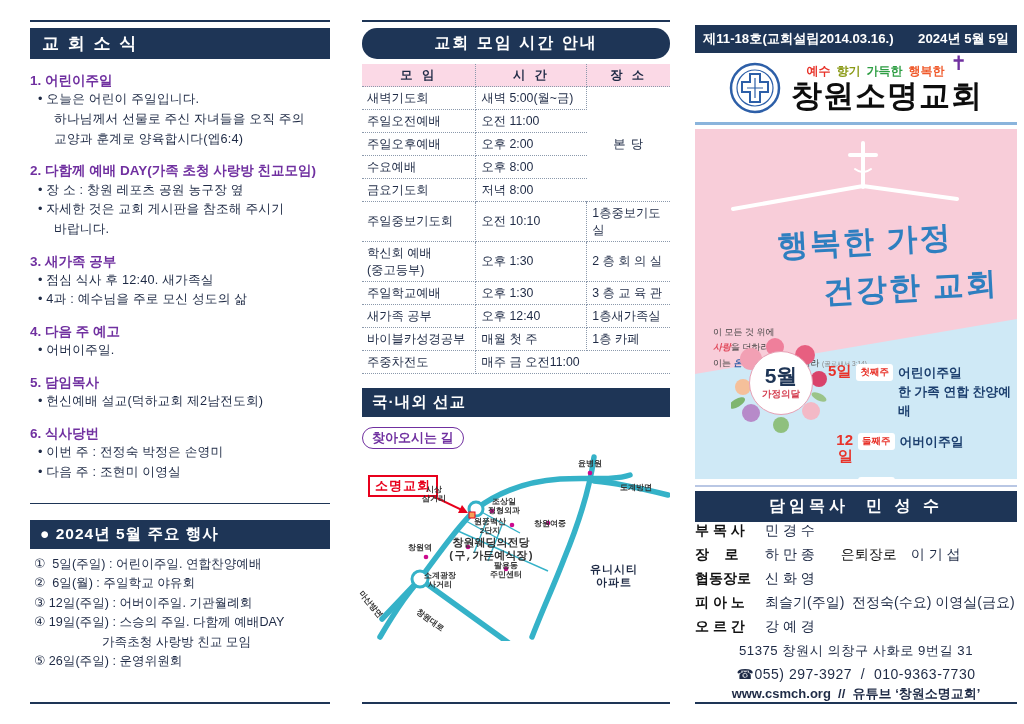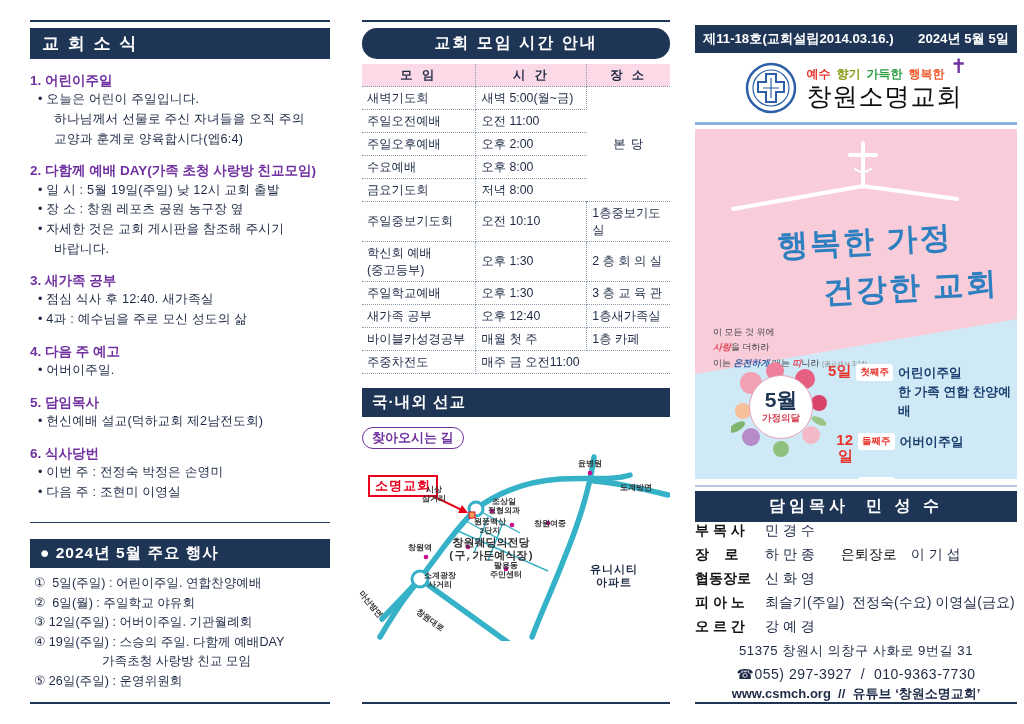--- a/index.html
+++ b/index.html
@@ -60,31 +60,31 @@
   .church-tag{position:absolute;left:6px;top:22px;color:#e8001c;border:2px solid #e8001c;
     font-weight:bold;font-size:13px;padding:0 5px;background:#fff;letter-spacing:1px;}
 
   
   .topbar{background:#1e3556;color:#fff;font-size:13.2px;font-weight:bold;
     padding:5px 8px;margin-top:5px;display:flex;justify-content:space-between;}
   .logo-row{display:flex;align-items:center;justify-content:center;gap:10px;padding:9px 0 5px;}
   .tagline{font-size:12px;font-weight:bold;display:flex;gap:6px;align-items:flex-start;justify-content:center;}
   .tg0{color:#e8332a;} .tg1{color:#8a9a16;} .tg2{color:#2f9e44;} .tg3{color:#f0592a;}
   .tg-cross{color:#7030a0;font-size:20px;font-weight:bold;line-height:0;}
-  .church-name{font-size:25px;font-weight:400;color:#0d0d0d;letter-spacing:1px;line-height:1.05;}
+  .church-name{font-size:31px;font-weight:700;color:#0d0d0d;letter-spacing:1px;line-height:1.05;}
   .blue-rule{border-top:3px solid #8ab4dc;margin-top:3px;}
   .poster{position:relative;width:322px;height:350px;background:#f8cdd9;overflow:hidden;margin-top:4px;}
   .cal{position:absolute;color:#2e7fc0;font-weight:bold;font-size:31px;letter-spacing:2px;transform:rotate(-3deg);}
   .cal1{left:82px;top:92px;}
   .cal2{left:128px;top:138px;}
   .verse{position:absolute;left:18px;top:196px;font-size:9px;color:#444;line-height:1.7;}
   .verse .vr{color:#e0485a;font-style:italic;font-weight:bold;}
   .verse .vb{color:#2e5fa8;font-style:italic;font-weight:bold;}
   .verse .vtiny{font-size:6.5px;color:#888;}
-  .badge{position:absolute;left:36px;top:232px;width:96px;height:96px;}
+  .badge{position:absolute;left:36px;top:208px;width:96px;height:96px;}
   .badge-circle{position:absolute;left:18px;top:14px;width:62px;height:62px;border-radius:50%;
     background:#fff;border:1px solid #e8a0b4;display:flex;flex-direction:column;
     align-items:center;justify-content:center;}
   .badge-month{color:#1e3556;font-size:21px;font-weight:bold;line-height:1;}
   .badge-label{color:#d43d4f;font-size:9.5px;font-weight:bold;margin-top:2px;}
   .sched{position:absolute;left:128px;top:234px;}
   .srow{display:flex;align-items:flex-start;margin-bottom:11px;}
   .sday{color:#e8332a;font-weight:bold;font-size:15px;width:30px;text-align:right;line-height:1.1;}
   .sweek{background:#fff;color:#e8332a;font-weight:bold;font-size:9.5px;border-radius:3px;
     padding:2px 4px;margin:1px 5px 0 5px;white-space:nowrap;}
@@ -111,21 +111,20 @@
 
   <div class="sec">
     <div class="sec-title pre">1. 어린이주일</div>
     <div class="line pre">• 오늘은 어린이 주일입니다.</div>
     <div class="line cont pre">하나님께서 선물로 주신 자녀들을 오직 주의</div>
     <div class="line cont pre">교양과 훈계로 양육합시다(엡6:4)</div>
   </div>
 
   <div class="sec">
     <div class="sec-title pre">2. 다함께 예배 DAY(가족 초청 사랑방 친교모임)</div>
-    <div class="line pre">• 일 시 : 5월 19일(주일) 낮 12시 교회 출발</div>
     <div class="line pre">• 장 소 : 창원 레포츠 공원 농구장 옆</div>
     <div class="line pre">• 자세한 것은 교회 게시판을 참조해 주시기</div>
     <div class="line cont pre">바랍니다.</div>
   </div>
 
   <div class="sec">
     <div class="sec-title pre">3. 새가족 공부</div>
     <div class="line pre">• 점심 식사 후 12:40. 새가족실</div>
     <div class="line pre">• 4과 : 예수님을 주로 모신 성도의 삶</div>
   </div>

